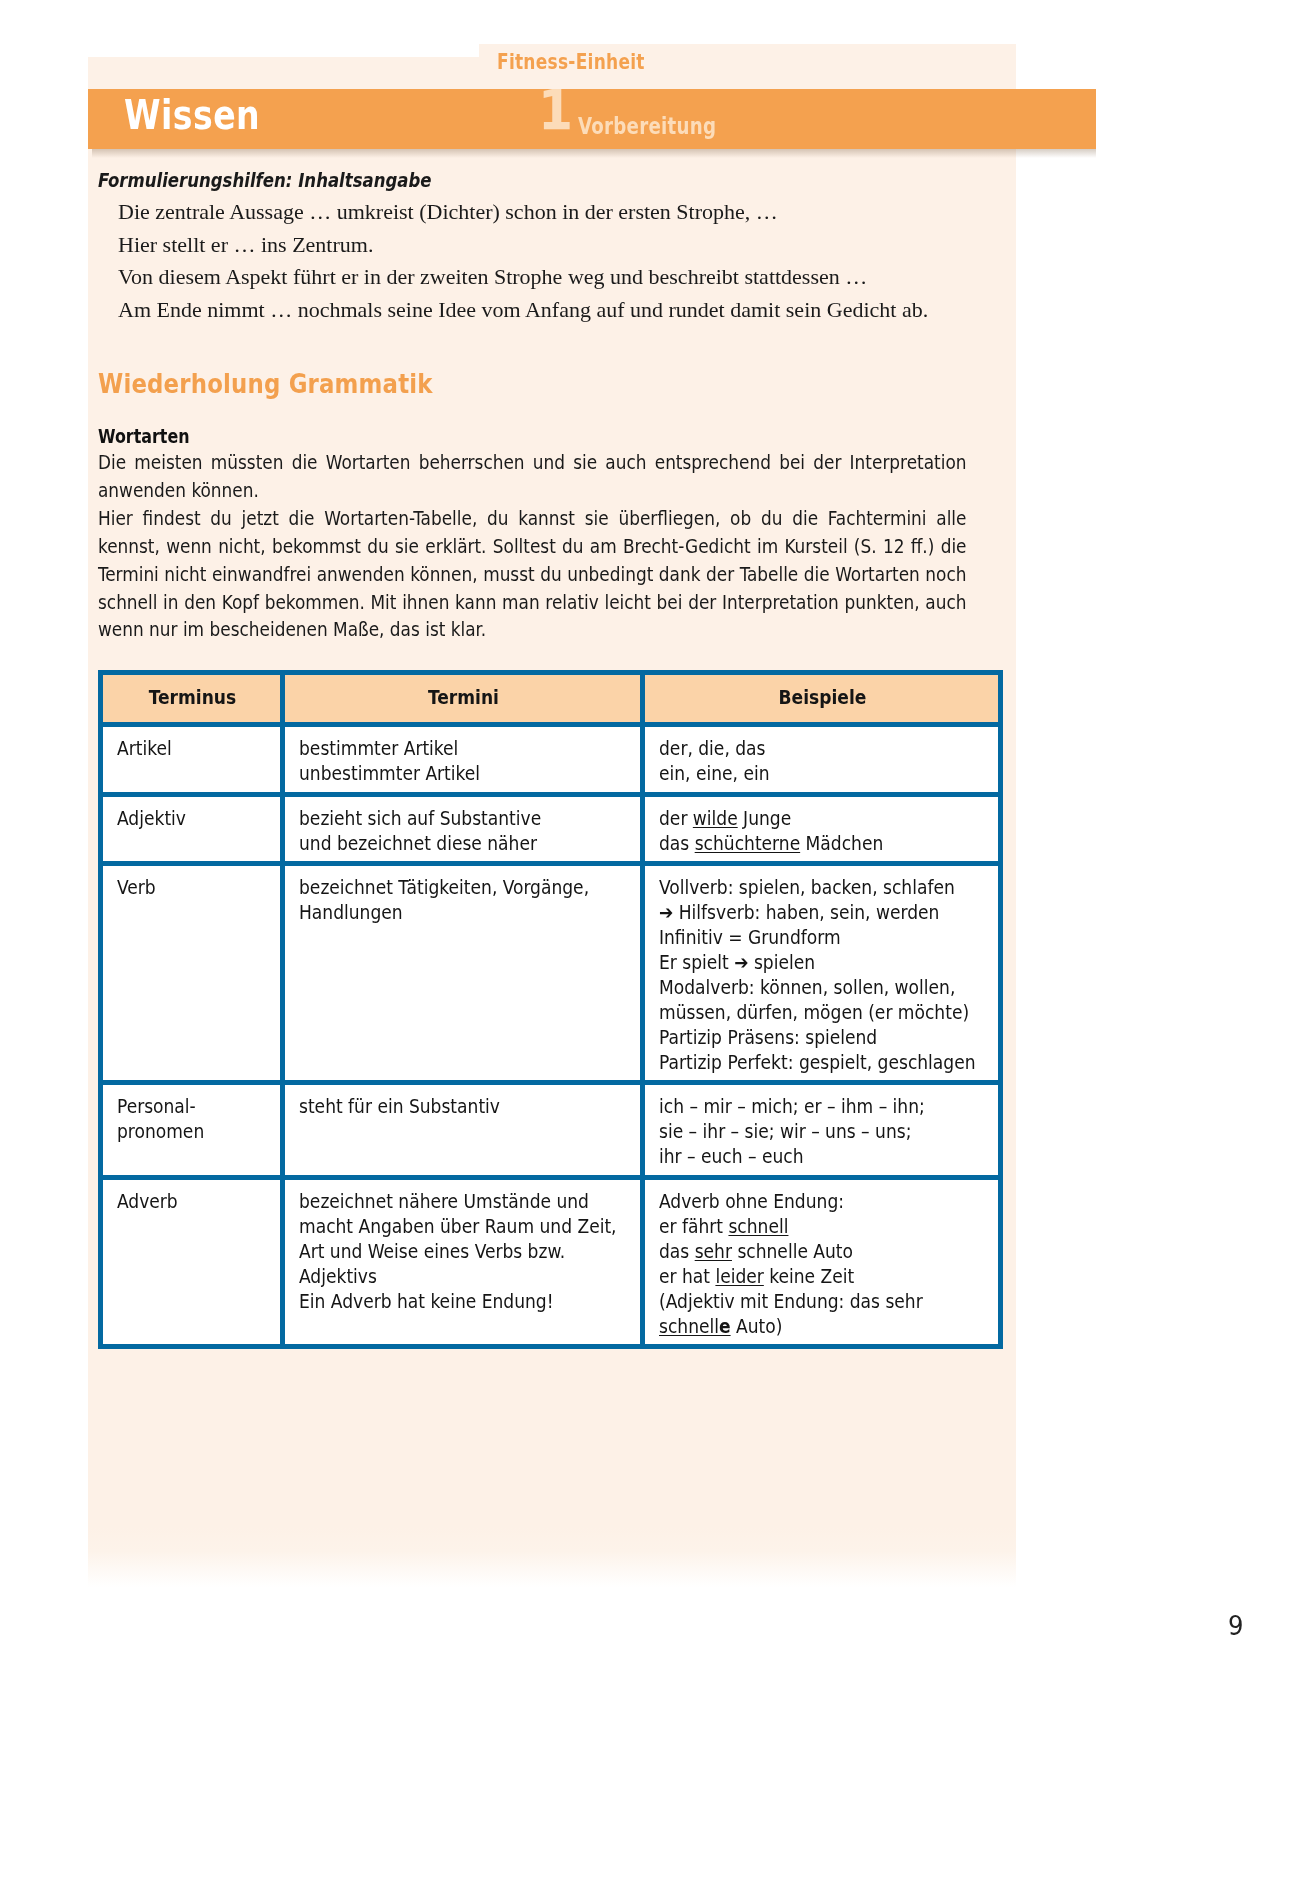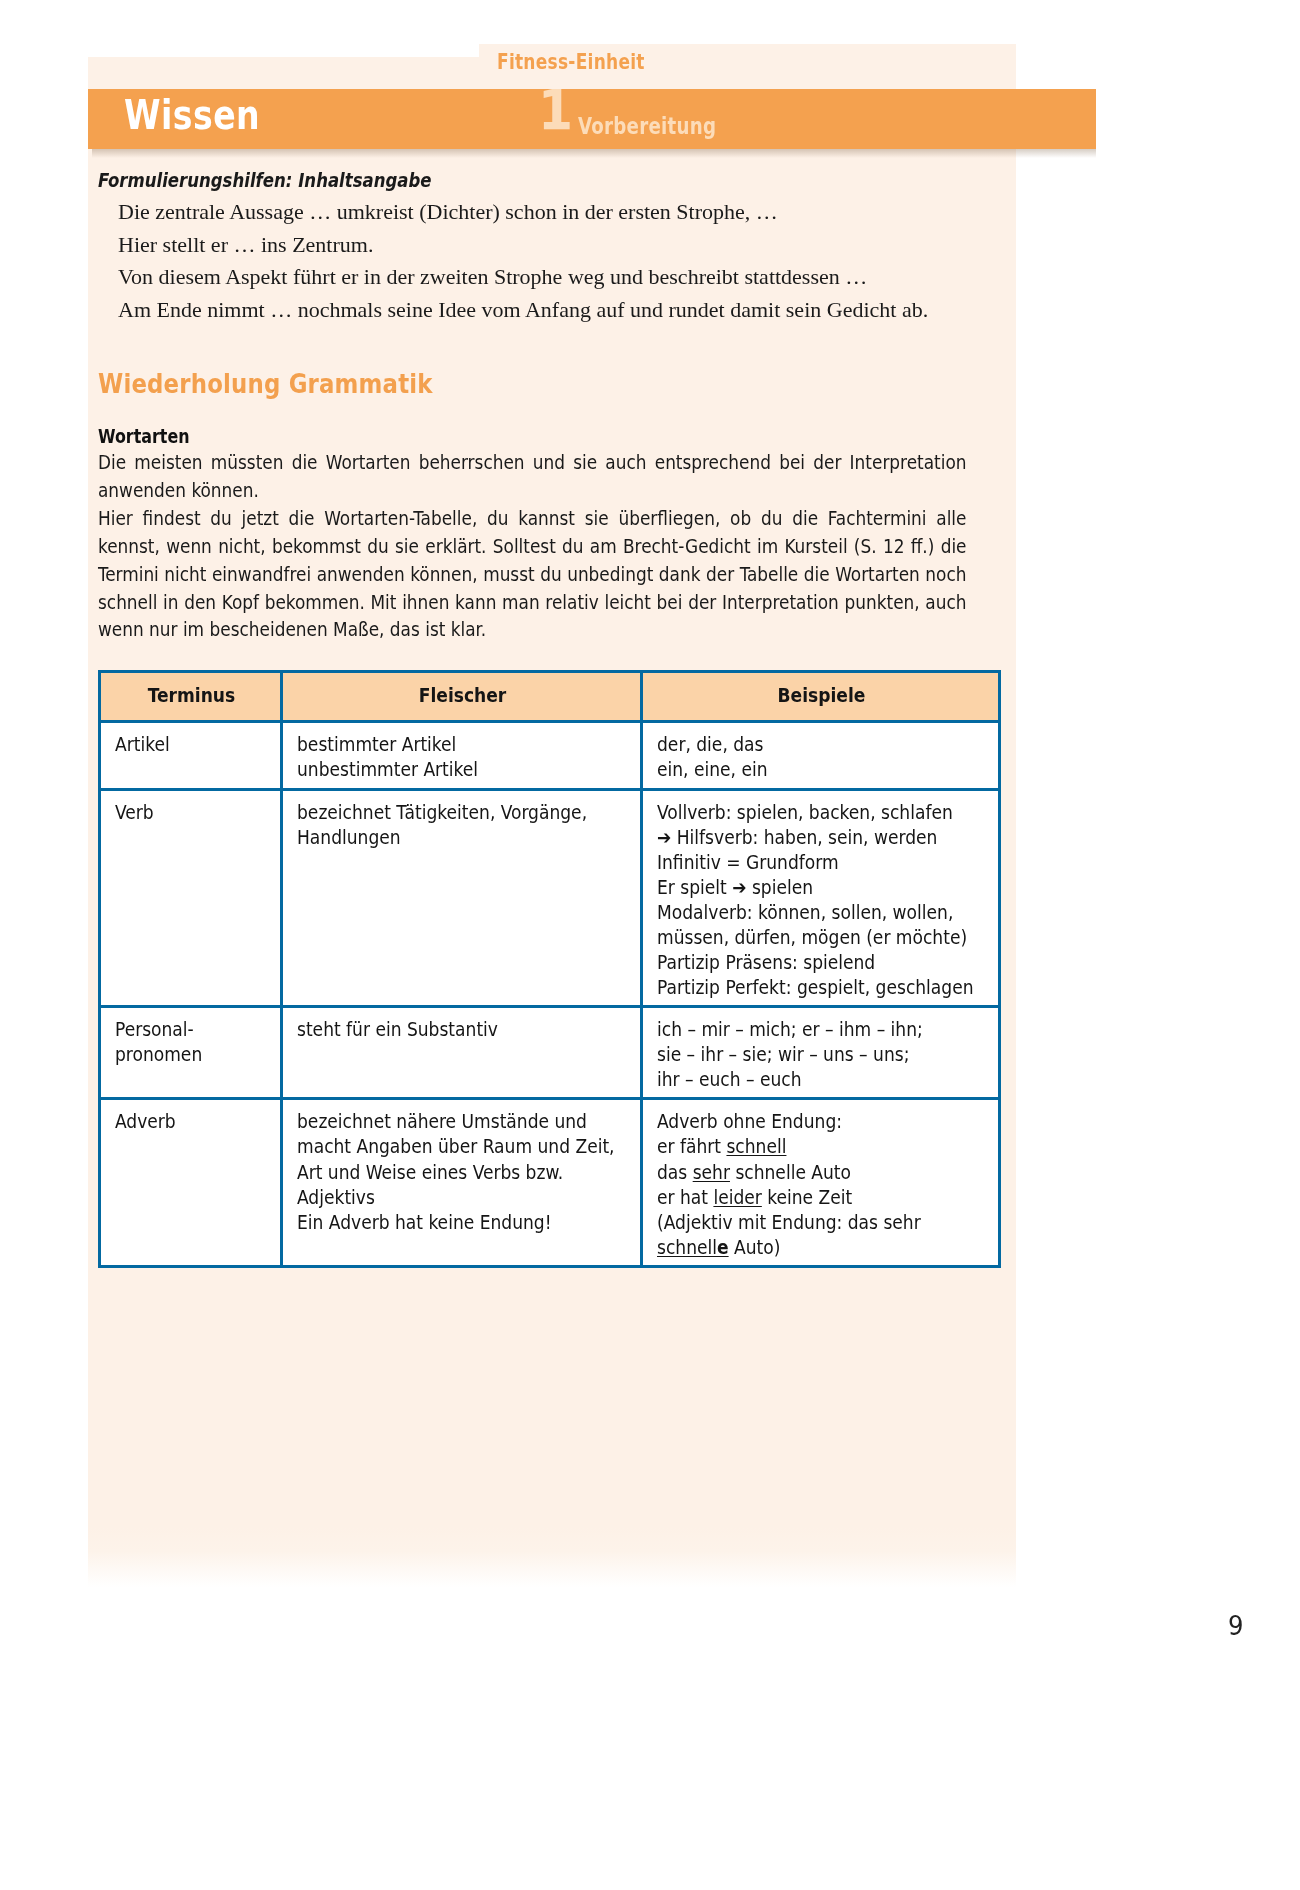--- a/index.html
+++ b/index.html
@@ -196,21 +196,21 @@
     table-layout: fixed;
     font-family: "DejaVu Sans", sans-serif;
     font-stretch: condensed;
   }
   table.wortarten th,
   table.wortarten td {
     border: 1px solid #e8a köpfe;
   }
   table.wortarten th,
   table.wortarten td {
-    border: 3px solid #0369a1;
+    border: 5px solid #0369a1;
     vertical-align: top;
     padding: 9px 12px 5px 14px;
     font-size: 19px;
     line-height: 1.32;
     color: #151515;
     margin-top: 8px;
   }
   table.wortarten thead th {
     background: #fbd3a8;
     font-weight: bold;
@@ -274,36 +274,49 @@
     <div class="tbl-wrap">
       <table class="wortarten">
         <colgroup>
           <col class="col-term">
             <col class="col-funk">
             <col class="col-bsp">
         </colgroup>
         <thead>
           <tr>
             <th>Terminus</th>
-            <th>Fleischer</th>
+            <th>Termini</th>
             <th>Beispiele</th>
           </tr>
         </thead>
         <tbody id="tbl-body">
             <tr>
               <td>
                 <span class="cellline">Artikel</span>
               </td>
               <td>
                 <span class="cellline">bestimmter Artikel</span>
                 <span class="cellline">unbestimmter Artikel</span>
               </td>
               <td>
                 <span class="cellline">der, die, das</span>
                 <span class="cellline">ein, eine, ein</span>
+              </td>
+            </tr>
+            <tr>
+              <td>
+                <span class="cellline">Adjektiv</span>
+              </td>
+              <td>
+                <span class="cellline">bezieht sich auf Substantive</span>
+                <span class="cellline">und bezeichnet diese näher</span>
+              </td>
+              <td>
+                <span class="cellline">der <span class="u">wilde</span> Junge</span>
+                <span class="cellline">das <span class="u">schüchterne</span> Mädchen</span>
               </td>
             </tr>
             <tr>
               <td>
                 <span class="cellline">Verb</span>
               </td>
               <td>
                 <span class="cellline">bezeichnet Tätigkeiten, Vorgänge,</span>
                 <span class="cellline">Handlungen</span>
               </td>

